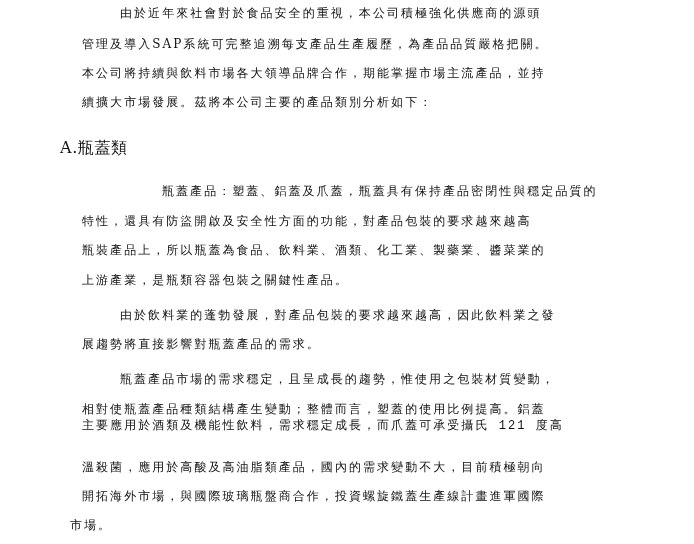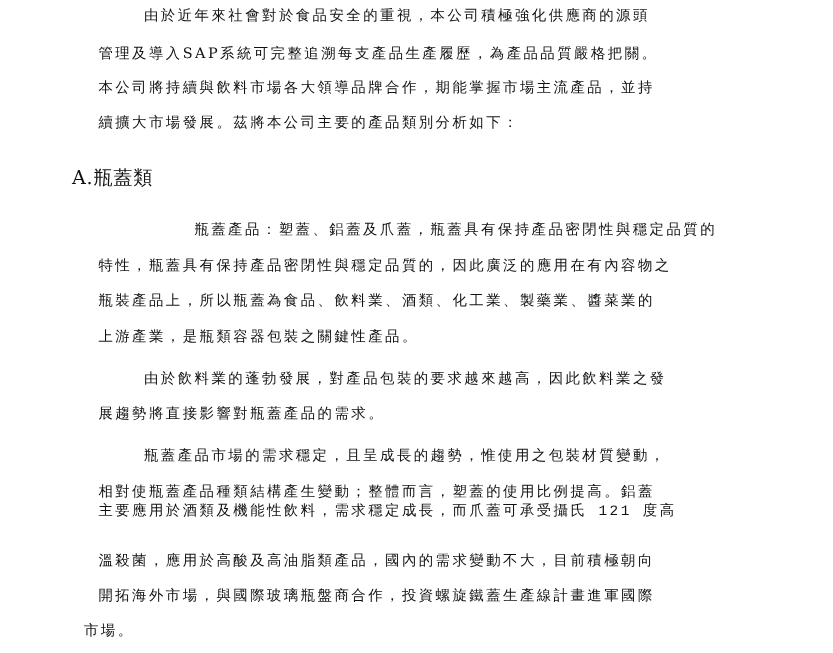--- a/index.html
+++ b/index.html
@@ -43,21 +43,21 @@
 <div class="page">
 
   <div class="line" style="left:120px; top:3px;">由於近年來社會對於食品安全的重視，本公司積極強化供應商的源頭</div>
   <div class="line" style="left:82px; top:34px;">管理及導入SAP系統可完整追溯每支產品生產履歷，為產品品質嚴格把關。</div>
   <div class="line" style="left:82px; top:63px;">本公司將持續與飲料市場各大領導品牌合作，期能掌握市場主流產品，並持</div>
   <div class="line" style="left:82px; top:92px;">續擴大市場發展。茲將本公司主要的產品類別分析如下：</div>
 
   <div class="heading" style="left:60px; top:138px;">A.瓶蓋類</div>
 
   <div class="line" style="left:130px; top:181px;margin-left:32px;">瓶蓋產品：塑蓋、鋁蓋及爪蓋，瓶蓋具有保持產品密閉性與穩定品質的</div>
-  <div class="line" style="left:82px; top:211px;">特性，瓶蓋具有保持產品密閉性與穩定品質的，因此廣泛的應用在有內容物之</div>
+  <div class="line" style="left:82px; top:211px;">特性，還具有防盜開啟及安全性方面的功能，對產品包裝的要求越來越高</div>
   <div class="line" style="left:82px; top:270px;">上游產業，是瓶類容器包裝之關鍵性產品。</div>
   <div class="line" style="left:82px; top:240px;">瓶裝產品上，所以瓶蓋為食品、飲料業、酒類、化工業、製藥業、醬菜業的</div>
 
   <div class="line" style="left:120px; top:305px;">由於飲料業的蓬勃發展，對產品包裝的要求越來越高，因此飲料業之發</div>
   <div class="line" style="left:82px; top:334px;">展趨勢將直接影響對瓶蓋產品的需求。</div>
 
   <div class="line" style="left:120px; top:369px;">瓶蓋產品市場的需求穩定，且呈成長的趨勢，惟使用之包裝材質變動，</div>
   <div class="line" style="left:82px; top:399px;">相對使瓶蓋產品種類結構產生變動；整體而言，塑蓋的使用比例提高。鋁蓋</div>
   <div class="line" style="left:82px; top:416px;font-family:Liberation Mono, monospace;">主要應用於酒類及機能性飲料，需求穩定成長，而爪蓋可承受攝氏 121 度高</div>
   <div class="line" style="left:82px; top:457px;font-family:Liberation Serif, serif;">溫殺菌，應用於高酸及高油脂類產品，國內的需求變動不大，目前積極朝向</div>

